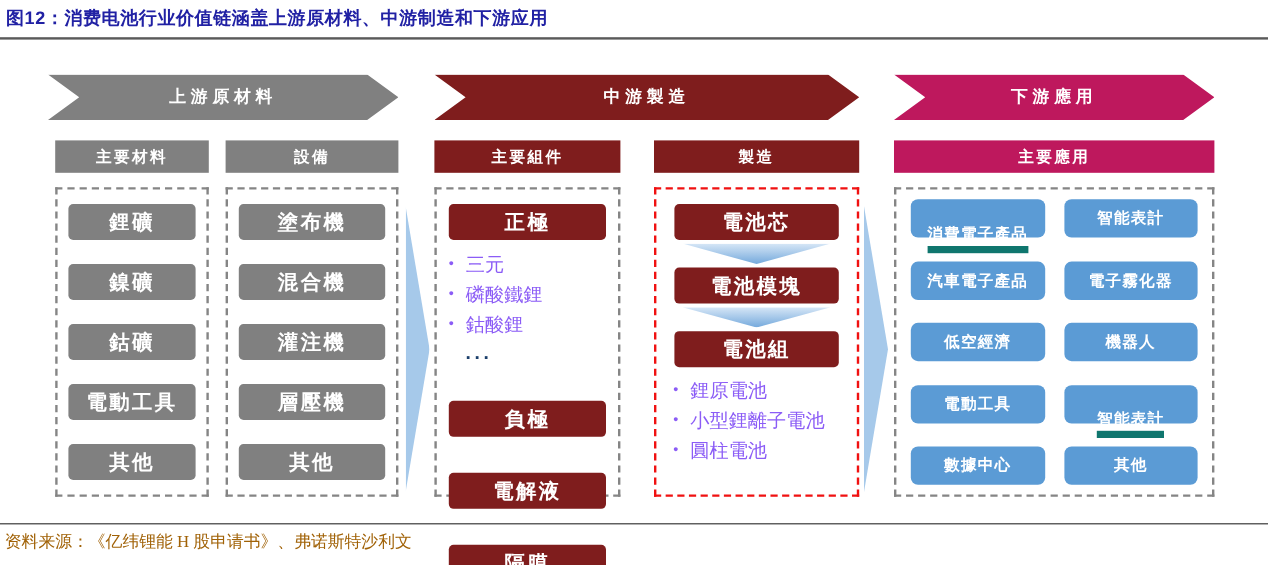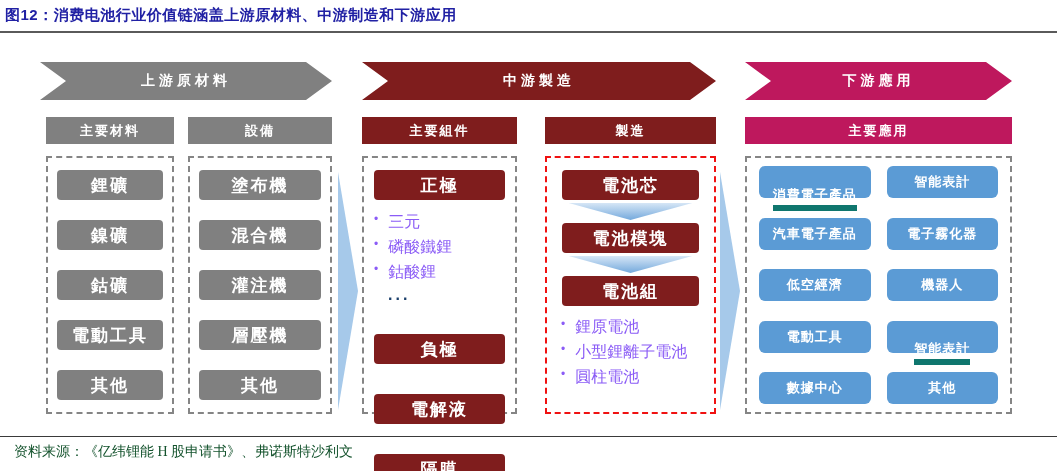--- a/index.html
+++ b/index.html
@@ -67,21 +67,21 @@
        letter-spacing:1px;display:flex;align-items:center;justify-content:center;}
   .teal-underline{border-bottom:6px solid #0f766e;padding-bottom:1px;margin-top:32px;}
 
   .sliver{position:absolute;top:167px;width:20px;height:248px;background:#A6C9EA;
           clip-path:polygon(0 2%,100% 50%,0 98%);}
   .sliver-1{left:338px;}
   .sliver-2{left:720px;}
 
   .bottom-rule{position:absolute;top:436px;left:0;width:100%;height:1px;background:#3a3a3a;}
   .source{position:absolute;top:443px;left:4px;font-family:"Liberation Serif",serif;
-          font-size:14px;color:#14532d;margin-left:10px;}
+          font-size:14px;color:#a16207;}
 </style>
 </head>
 <body>
 
 <div class="page">
 
   <div class="fig-title">图12：消费电池行业价值链涵盖上游原材料、中游制造和下游应用</div>
   <div class="title-rule"></div>
 
   <div class="section sec-up">

